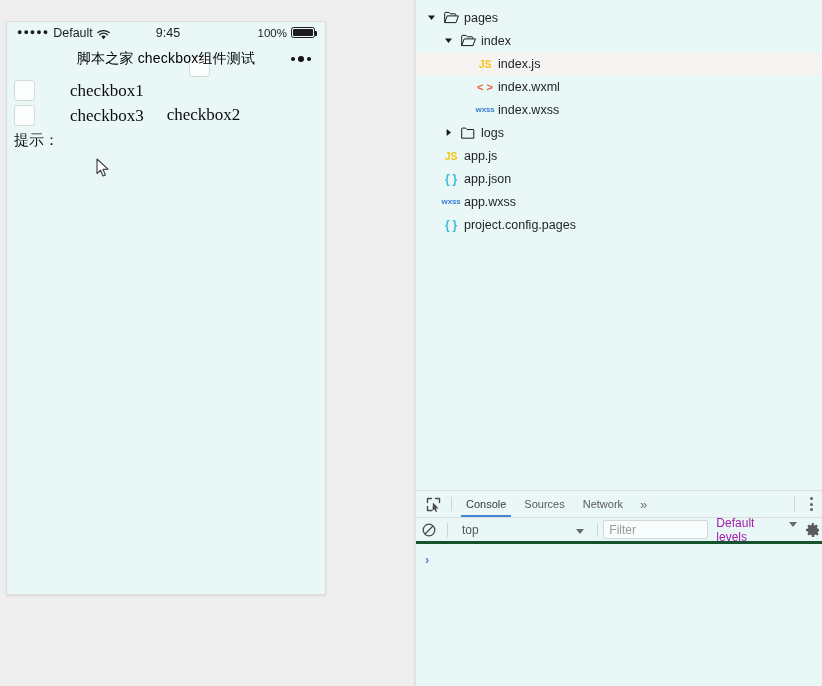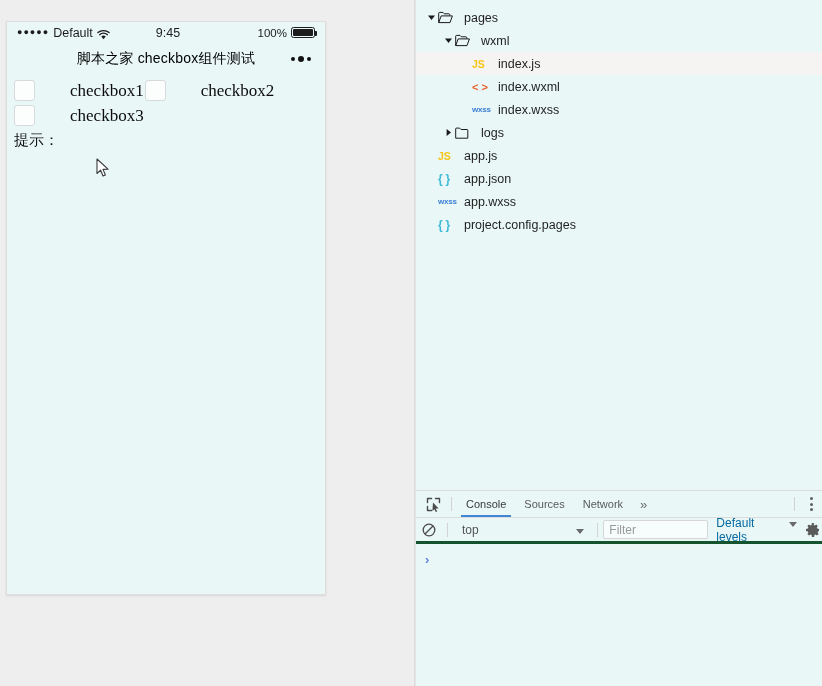--- a/index.html
+++ b/index.html
@@ -66,21 +66,21 @@
 
   
   .page-body { padding: 4px 0 0 0; }
   .cb-row { display:flex; align-items:center; padding-left: 7px; height: 25px; }
   .cb-item { display:flex; align-items:center;gap:28px; }
   .cb-box {
     width: 21px; height: 21px; background: #fcfdfd;
     border: 1px solid #d6dada; border-radius: 3px; flex: none;
   }
   .cb-label { font-size: 17px; color: #0c0c0c; margin-left: 7px; font-family:"Liberation Serif", serif;}
-  .cb-item + .cb-item { margin-left: 1px; }
+  .cb-item + .cb-item { margin-left: 16px; flex-direction: column; }
   .tip-line { font-size: 15px; color: #111; padding-left: 7px; margin-top: 3px; }
 
   
   #mouse-cursor { position:absolute; left: 96px; top: 158px; width: 14px; height: 20px; }
 
   
   #panel-divider {
     position:absolute; left: 414px; top: 0; width: 2px; height: 686px;
     background: #e4e4e4; border-left:1px solid #dcdcdc;
   }
@@ -93,21 +93,21 @@
 
   
   #file-tree { position:absolute; left:0; top:0; right:0; height: 490px; overflow:hidden; padding-top: 6px;}
   .tree-row {
     display:flex; align-items:center; height: 23px; padding-right:6px;
     white-space: nowrap; cursor: default;
   }
   .tree-row.selected { background: #f6f3f3; }
   .twisty { width: 14px; flex:none; display:flex; align-items:center; justify-content:center; }
   .twisty svg { display:block; }
-  .ficon { width: 26px; flex:none; display:flex; align-items:center; justify-content:flex-start; }
+  .ficon { width: 26px; flex:none; display:flex; align-items:center; justify-content:center; }
   .fname { font-size: 12.5px; color: #1f1f1f; font-family:"Liberation Sans", sans-serif;}
   .badge { font-size: 9.5px; font-weight: bold; letter-spacing:-0.2px; font-family:"Liberation Sans", sans-serif;}
   .badge.js { color: #f5c518; font-size: 10.5px; }
   .badge.wxml { color: #e8612c; font-size: 11px; letter-spacing: 0px;}
   .badge.wxss { color: #3a7fd5; font-size: 8px; }
   .badge.json { color: #3fbbd8; font-size: 12px; }
 
   
   #console-section {
     position:absolute; left:0; right:0; top: 490px; bottom:0;
@@ -142,21 +142,21 @@
   }
   .ctx-select .caret { margin-left:auto; margin-right:8px; }
   .filter-input {
     width: 105px; height: 19px; border:1px solid #d6d6d6; border-radius:2px;
     background:#f7fdfd; font-size: 12px; color:#555; padding: 0 5px;
     font-family:"Liberation Sans", sans-serif;
   }
   .filter-input::placeholder { color: #9a9a9a; }
   .levels {
     margin-left: 8px; display:flex; align-items:flex-start; gap:1px;
-    font-size: 12px; color: #0369a1;
+    font-size: 12px; color: #a21caf;
   }
   .gear { margin-left: 7px; width:18px;height:18px;display:flex;align-items:center;justify-content:center;}
   .console-body { padding: 7px 0 0 9px; }
   .prompt-row { display:flex; align-items:center; height:16px; }
   .prompt-chevron { color:#5c7fe0; font-size: 13px; font-weight:bold; }
 
   .caret-dn { width:0;height:0;border-left:4.5px solid transparent;border-right:4.5px solid transparent;border-top:5px solid #6a6a6a; display:inline-block;}
 </style>
 </head>
 <body>
@@ -254,21 +254,21 @@
             <svg width="9" height="9" viewBox="0 0 9 9">
               <path d="M1 2.6 L8 2.6 L4.5 7 Z" fill="#1a1a1a"></path>
             </svg>
           </span>
           <span class="ficon">
             <svg width="15" height="13" viewBox="0 0 15 13">
               <path d="M0.7 11.6 V2.2 a0.8 0.8 0 0 1 0.8-0.8 H5 l1.3 1.4 h4.6 a0.8 0.8 0 0 1 0.8 0.8 v1" fill="none" stroke="#1a1a1a" stroke-width="1"></path>
               <path d="M0.7 11.6 L3.2 4.9 H14.4 L12 11.6 Z" fill="none" stroke="#1a1a1a" stroke-width="1" stroke-linejoin="round"></path>
             </svg>
           </span>
-          <span class="fname">wxml</span>
+          <span class="fname">index</span>
         </div>
         <div class="tree-row selected" style="padding-left: 42px;">
           <span class="twisty"></span>
           <span class="ficon">
             <span class="badge js">JS</span>
           </span>
           <span class="fname">index.js</span>
         </div>
         <div class="tree-row" style="padding-left: 42px;">
           <span class="twisty"></span>

